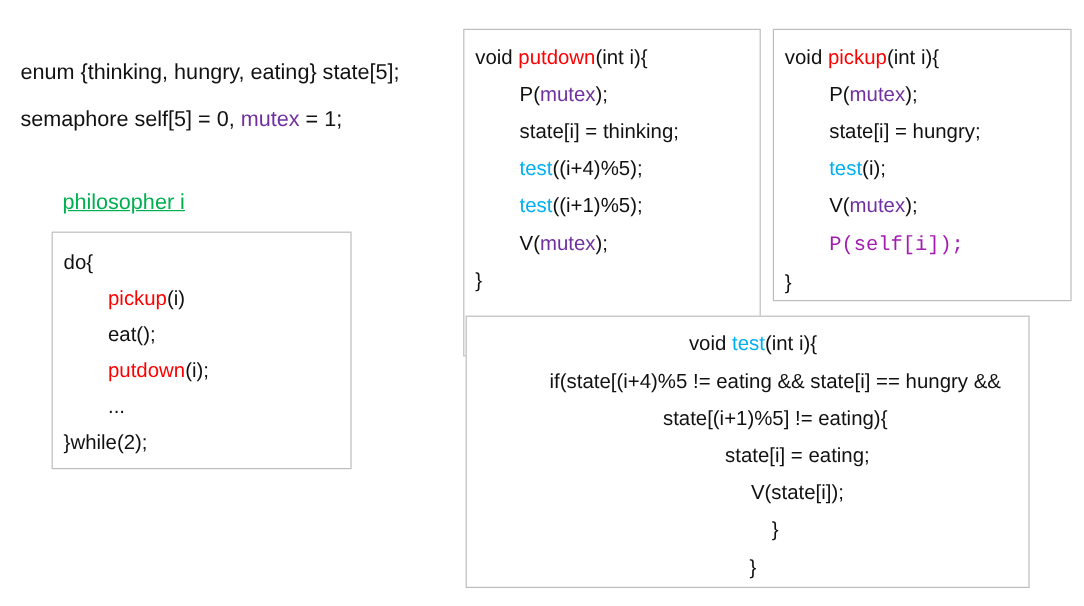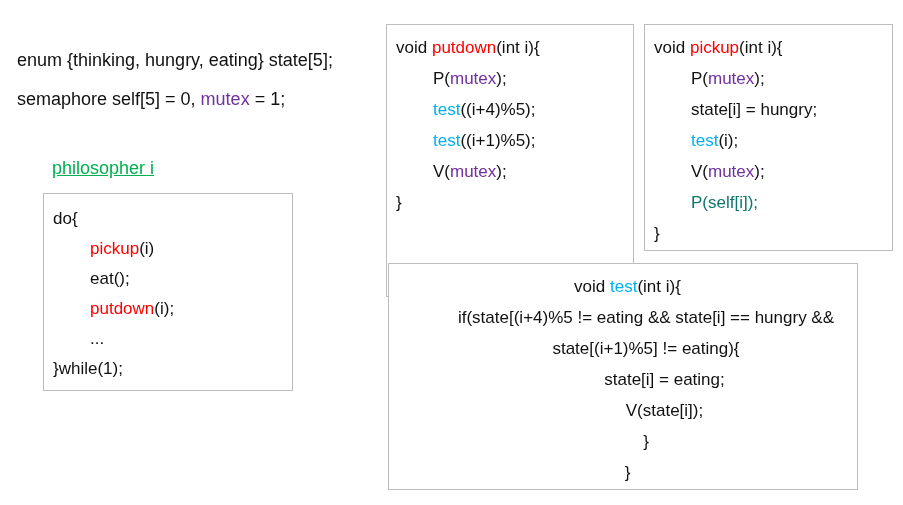--- a/index.html
+++ b/index.html
@@ -89,39 +89,40 @@
 </div>
 
 <div class="phil-label">philosopher i</div>
 
 <div class="code-box box-loop">
     <div class="code-line" style="padding-left: 0px;"><span style="color: rgb(17, 17, 17);">do{</span></div>
     <div class="code-line" style="padding-left: 37px;"><span style="color: rgb(255, 0, 0);">pickup</span><span style="color: rgb(17, 17, 17);">(i)</span></div>
     <div class="code-line" style="padding-left: 37px;"><span style="color: rgb(17, 17, 17);">eat();</span></div>
     <div class="code-line" style="padding-left: 37px;"><span style="color: rgb(255, 0, 0);">putdown</span><span style="color: rgb(17, 17, 17);">(i);</span></div>
     <div class="code-line" style="padding-left: 37px;"><span style="color: rgb(17, 17, 17);">...</span></div>
-    <div class="code-line" style="padding-left: 0px;"><span style="color: rgb(17, 17, 17);">}while(1);</span></div>
+    <div class="code-line" style="padding-left: 0px;"><span style="color: rgb(17, 17, 17);">}while(2);</span></div>
   </div>
 
 <div class="code-box box-putdown">
     <div class="code-line" style="padding-left: 0px;"><span style="color: rgb(17, 17, 17);">void </span><span style="color: rgb(255, 0, 0);">putdown</span><span style="color: rgb(17, 17, 17);">(int i){</span></div>
     <div class="code-line" style="padding-left: 37px;"><span style="color: rgb(17, 17, 17);">P(</span><span style="color: rgb(112, 48, 160);">mutex</span><span style="color: rgb(17, 17, 17);">);</span></div>
+    <div class="code-line" style="padding-left: 37px;"><span style="color: rgb(17, 17, 17);">state[i] = thinking;</span></div>
     <div class="code-line" style="padding-left: 37px;"><span style="color: rgb(0, 176, 240);">test</span><span style="color: rgb(17, 17, 17);">((i+4)%5);</span></div>
     <div class="code-line" style="padding-left: 37px;"><span style="color: rgb(0, 176, 240);">test</span><span style="color: rgb(17, 17, 17);">((i+1)%5);</span></div>
     <div class="code-line" style="padding-left: 37px;"><span style="color: rgb(17, 17, 17);">V(</span><span style="color: rgb(112, 48, 160);">mutex</span><span style="color: rgb(17, 17, 17);">);</span></div>
     <div class="code-line" style="padding-left: 0px;"><span style="color: rgb(17, 17, 17);">}</span></div>
   </div>
 
 <div class="code-box box-pickup">
     <div class="code-line" style="padding-left: 0px;"><span style="color: rgb(17, 17, 17);">void </span><span style="color: rgb(255, 0, 0);">pickup</span><span style="color: rgb(17, 17, 17);">(int i){</span></div>
     <div class="code-line" style="padding-left: 37px;"><span style="color: rgb(17, 17, 17);">P(</span><span style="color: rgb(112, 48, 160);">mutex</span><span style="color: rgb(17, 17, 17);">);</span></div>
     <div class="code-line" style="padding-left: 37px;"><span style="color: rgb(17, 17, 17);">state[i] = hungry;</span></div>
     <div class="code-line" style="padding-left: 37px;"><span style="color: rgb(0, 176, 240);">test</span><span style="color: rgb(17, 17, 17);">(i);</span></div>
     <div class="code-line" style="padding-left: 37px;"><span style="color: rgb(17, 17, 17);">V(</span><span style="color: rgb(112, 48, 160);">mutex</span><span style="color: rgb(17, 17, 17);">);</span></div>
-    <div class="code-line" style="padding-left: 37px;"><span style="color: #0f766e;">P(self[i]);</span></div>
+    <div class="code-line" style="padding-left: 37px;"><span style="color: #a21caf; font-family: Liberation Mono, monospace;">P(self[i]);</span></div>
     <div class="code-line" style="padding-left: 0px;"><span style="color: rgb(17, 17, 17);">}</span></div>
   </div>
 
 <div class="code-box box-test">
     <div class="code-line" style="padding-left: 0px;"><span style="color: rgb(17, 17, 17);">void </span><span style="color: rgb(0, 176, 240);">test</span><span style="color: rgb(17, 17, 17);">(int i){</span></div>
     <div class="code-line" style="padding-left: 37px;"><span style="color: rgb(17, 17, 17);">if(state[(i+4)%5 != eating &amp;&amp; state[i] == hungry &amp;&amp;</span></div>
     <div class="code-line" style="padding-left: 37px;"><span style="color: rgb(17, 17, 17);">state[(i+1)%5] != eating){</span></div>
     <div class="code-line" style="padding-left: 74px;"><span style="color: rgb(17, 17, 17);">state[i] = eating;</span></div>
     <div class="code-line" style="padding-left: 74px;"><span style="color: rgb(17, 17, 17);">V(state[i]);</span></div>
     <div class="code-line" style="padding-left: 37px;"><span style="color: rgb(17, 17, 17);">}</span></div>

